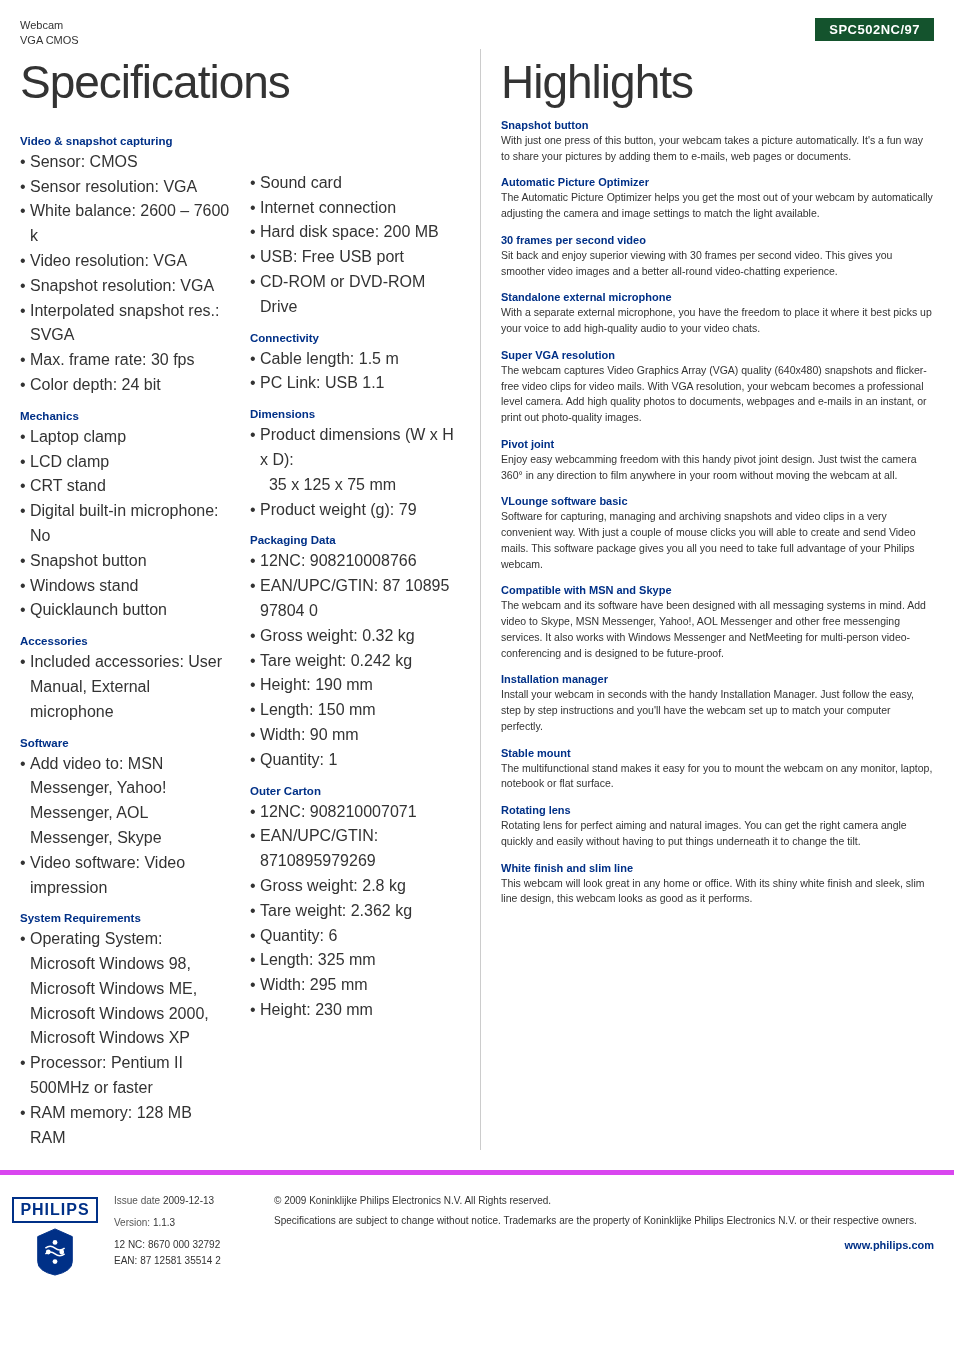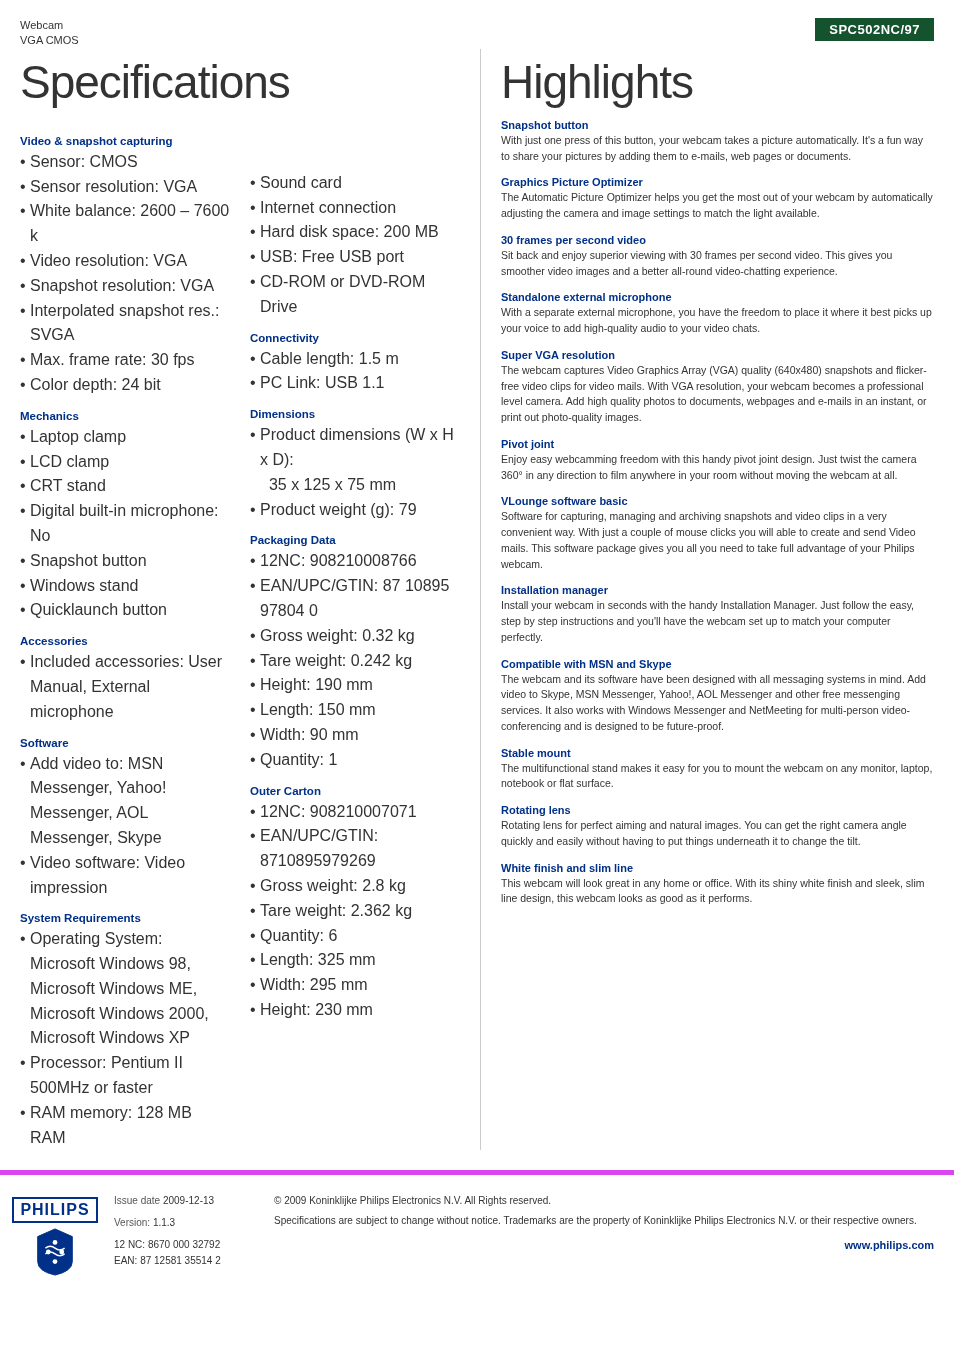--- a/index.html
+++ b/index.html
@@ -313,21 +313,21 @@
 
     <div class="right-col">
       <div class="highlights-title">Highlights</div>
 
       <div class="highlight-section">
         <div class="highlight-title">Snapshot button</div>
         <div class="highlight-text">With just one press of this button, your webcam takes a picture automatically. It's a fun way to share your pictures by adding them to e-mails, web pages or documents.</div>
       </div>
 
       <div class="highlight-section">
-        <div class="highlight-title">Graphics Picture Optimizer</div>
+        <div class="highlight-title">Automatic Picture Optimizer</div>
         <div class="highlight-text">The Automatic Picture Optimizer helps you get the most out of your webcam by automatically adjusting the camera and image settings to match the light available.</div>
       </div>
 
       <div class="highlight-section">
         <div class="highlight-title">30 frames per second video</div>
         <div class="highlight-text">Sit back and enjoy superior viewing with 30 frames per second video. This gives you smoother video images and a better all-round video-chatting experience.</div>
       </div>
 
       <div class="highlight-section">
         <div class="highlight-title">Standalone external microphone</div>
@@ -343,27 +343,27 @@
         <div class="highlight-title">Pivot joint</div>
         <div class="highlight-text">Enjoy easy webcamming freedom with this handy pivot joint design. Just twist the camera 360° in any direction to film anywhere in your room without moving the webcam at all.</div>
       </div>
 
       <div class="highlight-section">
         <div class="highlight-title">VLounge software basic</div>
         <div class="highlight-text">Software for capturing, managing and archiving snapshots and video clips in a very convenient way. With just a couple of mouse clicks you will able to create and send Video mails. This software package gives you all you need to take full advantage of your Philips webcam.</div>
       </div>
 
       <div class="highlight-section">
+        <div class="highlight-title">Compatible with MSN and Skype</div>
+        <div class="highlight-text">The webcam and its software have been designed with all messaging systems in mind. Add video to Skype, MSN Messenger, Yahoo!, AOL Messenger and other free messenging services. It also works with Windows Messenger and NetMeeting for multi-person video-conferencing and is designed to be future-proof.</div>
+      </div>
+
+      <div class="highlight-section">
         <div class="highlight-title">Installation manager</div>
         <div class="highlight-text">Install your webcam in seconds with the handy Installation Manager. Just follow the easy, step by step instructions and you'll have the webcam set up to match your computer perfectly.</div>
-      </div>
-
-      <div class="highlight-section">
-        <div class="highlight-title">Compatible with MSN and Skype</div>
-        <div class="highlight-text">The webcam and its software have been designed with all messaging systems in mind. Add video to Skype, MSN Messenger, Yahoo!, AOL Messenger and other free messenging services. It also works with Windows Messenger and NetMeeting for multi-person video-conferencing and is designed to be future-proof.</div>
       </div>
 
       <div class="highlight-section">
         <div class="highlight-title">Stable mount</div>
         <div class="highlight-text">The multifunctional stand makes it easy for you to mount the webcam on any monitor, laptop, notebook or flat surface.</div>
       </div>
 
       <div class="highlight-section">
         <div class="highlight-title">Rotating lens</div>
         <div class="highlight-text">Rotating lens for perfect aiming and natural images. You can get the right camera angle quickly and easily without having to put things underneath it to change the tilt.</div>

